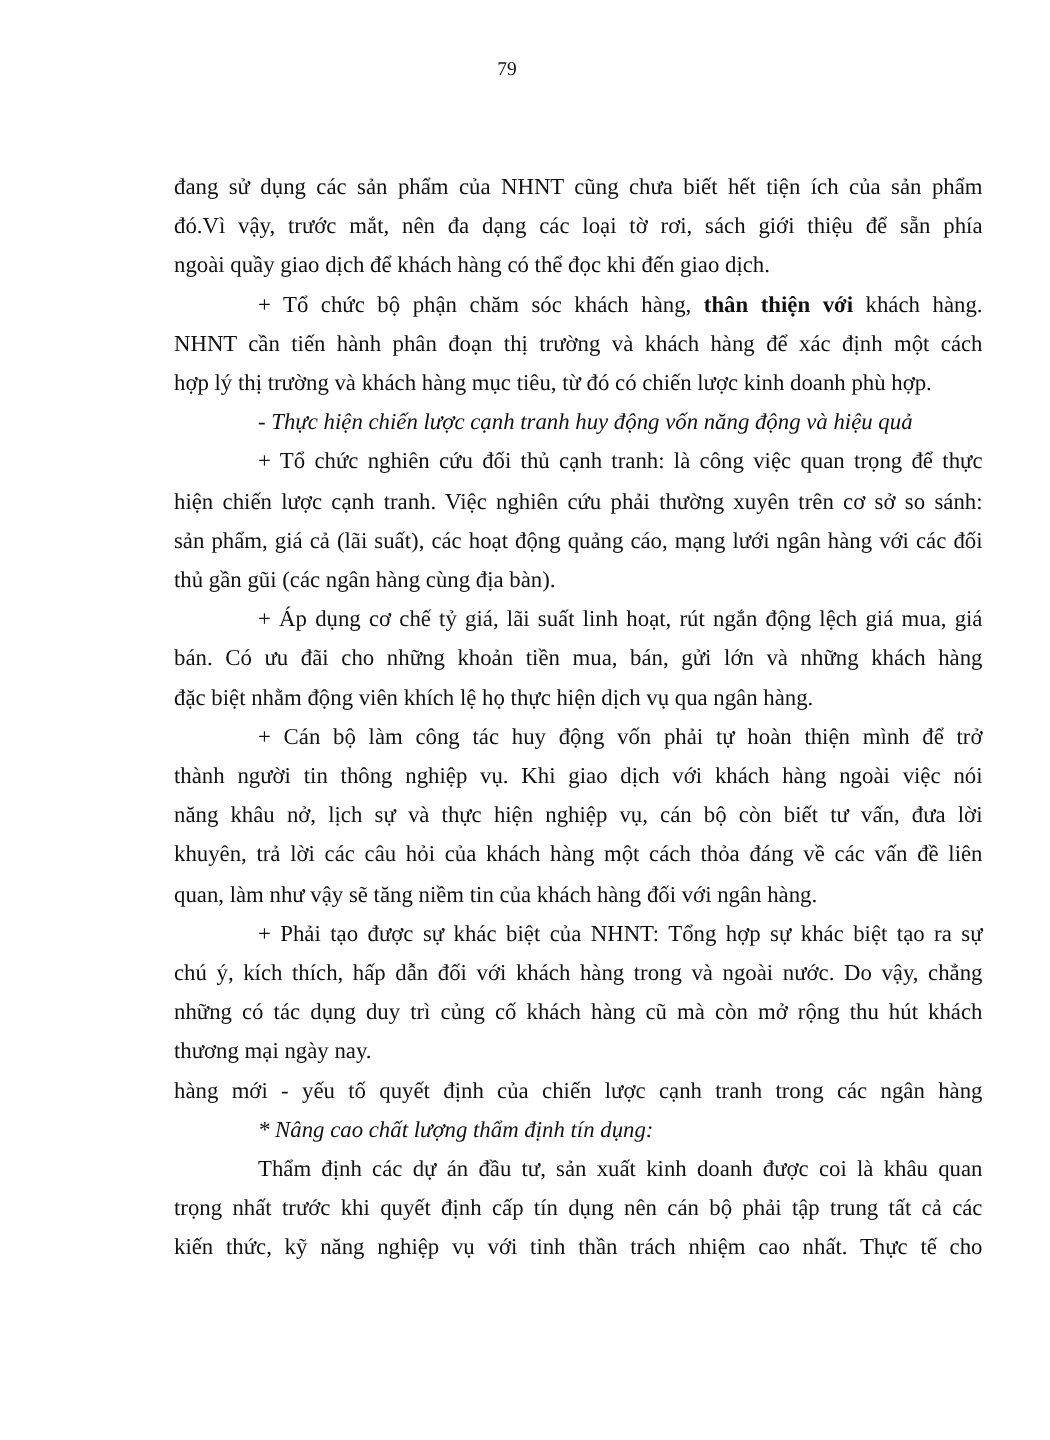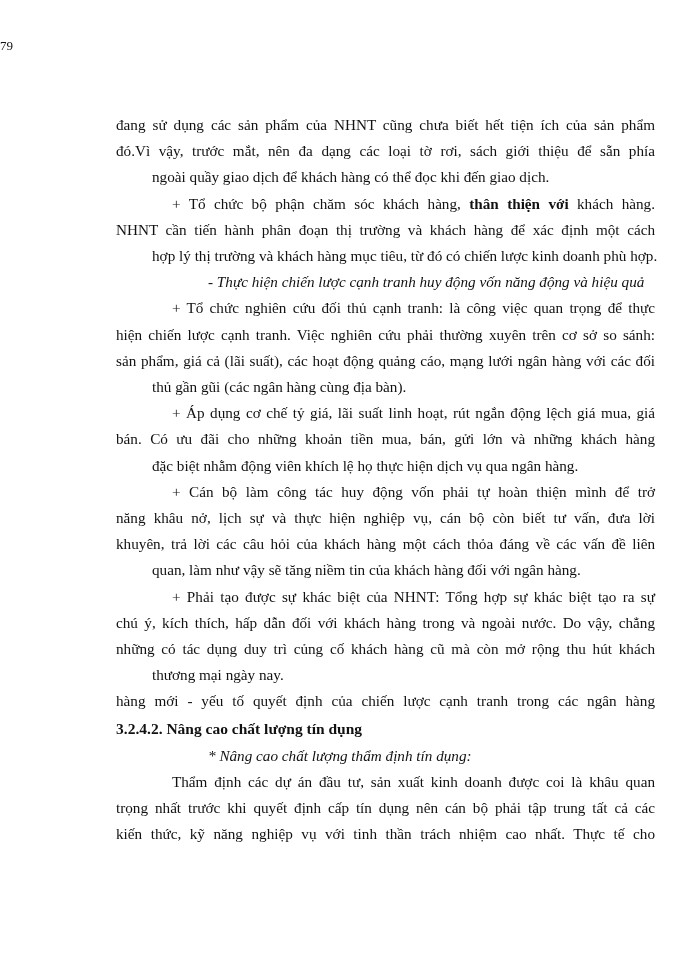--- a/index.html
+++ b/index.html
@@ -13,20 +13,21 @@
       position: relative;
       overflow: hidden;
       font-family: "Liberation Serif", "DejaVu Serif", serif;
       color: #111111;
     }
     .page-number {
       position: absolute;
       top: 38px;
       left: 0;
       width: 676px;
+      text-align: center;
       font-size: 13px;
     }
     .content {
       position: absolute;
       top: 112px;
       left: 116px;
       width: 539px;
       font-size: 15.2px;
       line-height: 26.2px;
     }
@@ -37,21 +38,21 @@
       font-size: 15.5px;
       font-weight: bold;
       line-height: 28px;
     }
     .line {
       display: block;
       text-align: justify;
       text-align-last: justify;
       white-space: nowrap;
     }
-    .line.last { text-align-last: left; margin-left: 36px; }
+    .line.last { text-align-last: left; }
     .line.indent { padding-left: 56px; }
   </style>
 </head>
 <body>
 
 <div class="page-number">79</div>
 
 <div class="content">
 
   <div>
@@ -78,34 +79,34 @@
   </div>
 
   <div>
     <span class="line indent">+ Áp dụng cơ chế tỷ giá, lãi suất linh hoạt, rút ngắn động lệch giá mua, giá</span>
     <span class="line">bán. Có ưu đãi cho những khoản tiền mua, bán, gửi lớn và những khách hàng</span>
     <span class="line last">đặc biệt nhằm động viên khích lệ họ thực hiện dịch vụ qua ngân hàng.</span>
   </div>
 
   <div>
     <span class="line indent">+ Cán bộ làm công tác huy động vốn phải tự hoàn thiện mình để trở</span>
+    <span class="line">thành người tin thông nghiệp vụ. Khi giao dịch với khách hàng ngoài việc nói</span>
     <span class="line">năng khâu nở, lịch sự và thực hiện nghiệp vụ, cán bộ còn biết tư vấn, đưa lời</span>
     <span class="line">khuyên, trả lời các câu hỏi của khách hàng một cách thỏa đáng về các vấn đề liên</span>
     <span class="line last">quan, làm như vậy sẽ tăng niềm tin của khách hàng đối với ngân hàng.</span>
   </div>
 
   <div>
     <span class="line indent">+ Phải tạo được sự khác biệt của NHNT: Tổng hợp sự khác biệt tạo ra sự</span>
     <span class="line">chú ý, kích thích, hấp dẫn đối với khách hàng trong và ngoài nước. Do vậy, chẳng</span>
     <span class="line">những có tác dụng duy trì củng cố khách hàng cũ mà còn mở rộng thu hút khách</span>
     <span class="line last">thương mại ngày nay.</span>
     <span class="line">hàng mới - yếu tố quyết định của chiến lược cạnh tranh trong các ngân hàng</span>
   </div>
 
-  <h3>3.2.4.2. Nâng cao chất lượng tín dụng</h3>
 
   <div>
     <span class="line last indent italic">* Nâng cao chất lượng thẩm định tín dụng:</span>
   </div>
 
   <div>
     <span class="line indent">Thẩm định các dự án đầu tư, sản xuất kinh doanh được coi là khâu quan</span>
     <span class="line">trọng nhất trước khi quyết định cấp tín dụng nên cán bộ phải tập trung tất cả các</span>
     <span class="line">kiến thức, kỹ năng nghiệp vụ với tinh thần trách nhiệm cao nhất. Thực tế cho</span>
   </div>

